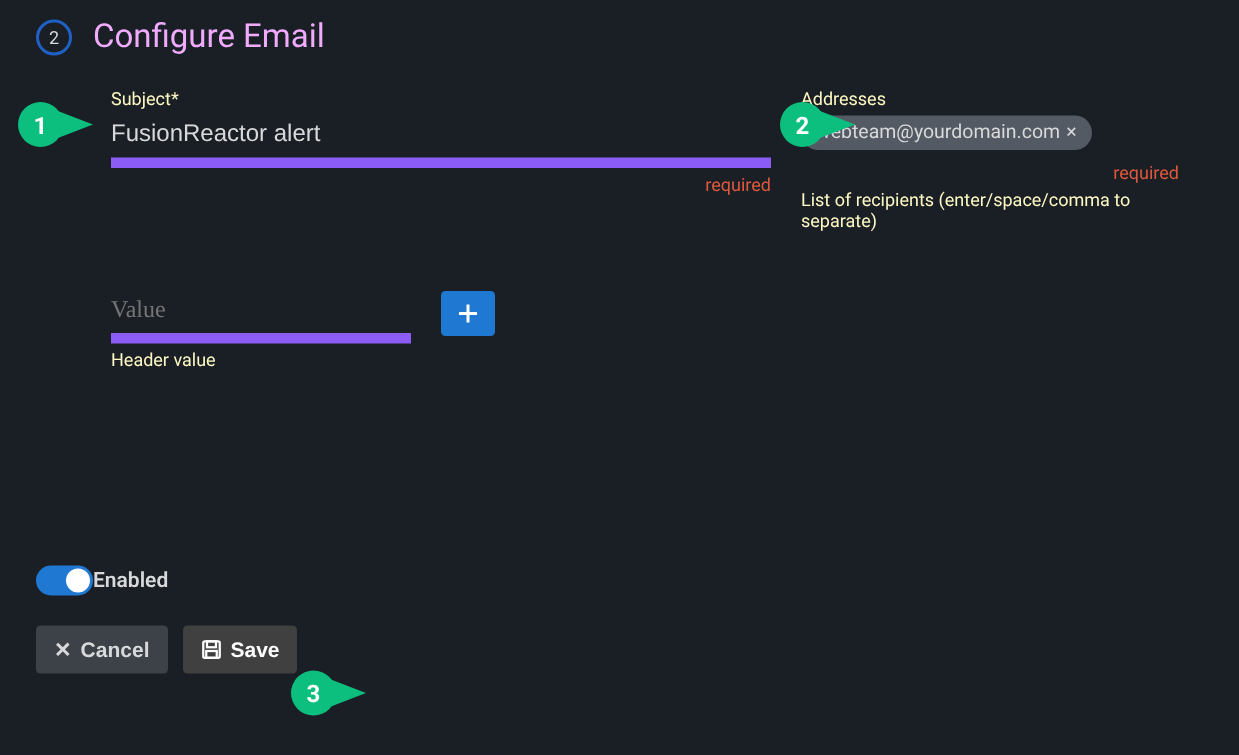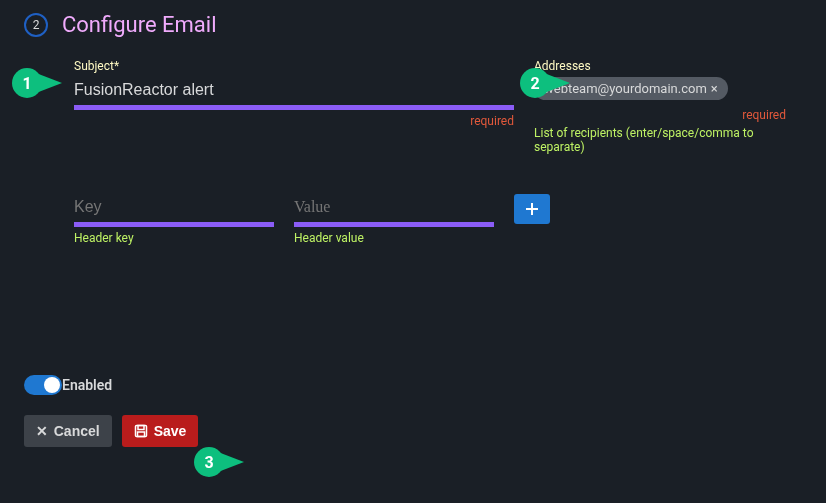--- a/index.html
+++ b/index.html
@@ -45,36 +45,36 @@
     .col-subject { flex: 0 0 440px; }
     .col-addresses { flex: 1; }
     .field-label {
       font-size: 12px;
       color: #fef9c3;
       margin-bottom: 4px;
     }
     .text-input {
       background: transparent;
       border: none;
-      border-bottom: 5px solid #8b5cf6;
+      border-bottom: 7px solid #8b5cf6;
       color: #d8d9da;
       font-size: 16px;
       padding: 4px 0 6px 0;
       width: 100%;
       outline: none;
     }
     .validation {
       font-size: 12px;
       color: #e0583b;
       margin-top: 4px;
       text-align: right;
     }
     .helper {
       font-size: 12px;
-      color: #bef264;
+      color: #fef9c3;
       margin-top: 4px;
     }
     .chip-container {
       display: flex;
       flex-wrap: wrap;
       gap: 4px;
       padding-bottom: 4px;
     }
     .chip {
       background: #545a63;
@@ -141,21 +141,21 @@
       border-radius: 3px;
       padding: 8px 12px;
       font-size: 14px;
       font-weight: 600;
       cursor: pointer;
       display: inline-flex;
       align-items: center;
       gap: 6px;
     }
     .btn-cancel { background: #3d4249; color: #d8d9da; }
-    .btn-save { background: #b91c1c; color: #fff; }
+    .btn-save { background: #404040; color: #fff; }
     .annot {
       position: absolute;
       z-index: 10;
       pointer-events: none;
     }
     .annot-bubble {
       width: 30px;
       height: 30px;
       background: #0dbf7e;
       border-radius: 50%;
@@ -205,24 +205,20 @@
           <span>webteam@yourdomain.com</span>
           <span class="chip-x">×</span>
         </span>
       </div>
       <div class="validation">required</div>
       <div class="helper">List of recipients (enter/space/comma to separate)</div>
     </div>
   </div>
 
   <div class="headers-row">
-    <div class="col-key">
-      <input type="text" class="text-input" style="color: rgb(159, 167, 179);" placeholder="Key">
-      <div class="helper">Header key</div>
-    </div>
     <div class="col-value">
       <input type="text" class="text-input" style="color: rgb(159, 167, 179); font-family: Liberation Serif, serif;" placeholder="Value">
       <div class="helper">Header value</div>
     </div>
     <button class="add-btn">
       <svg width="16" height="16" viewBox="0 0 16 16" fill="none" stroke="#fff" stroke-width="2">
           <line x1="8" y1="2" x2="8" y2="14"></line>
           <line x1="2" y1="8" x2="14" y2="8"></line>
         </svg>
     </button>

